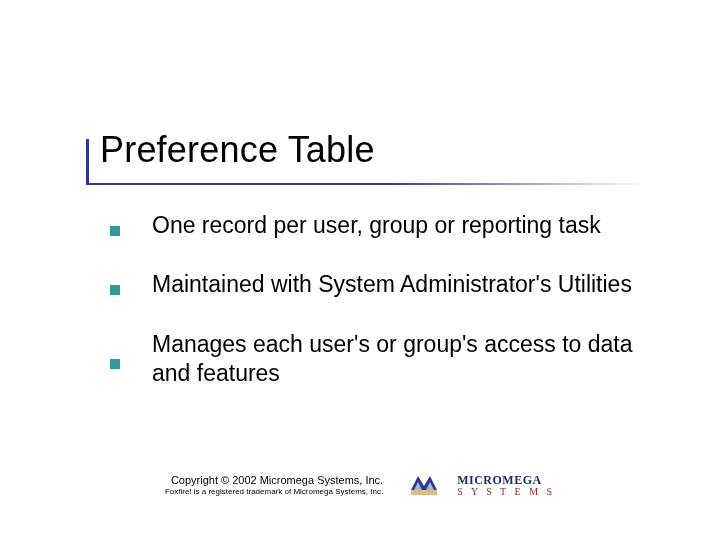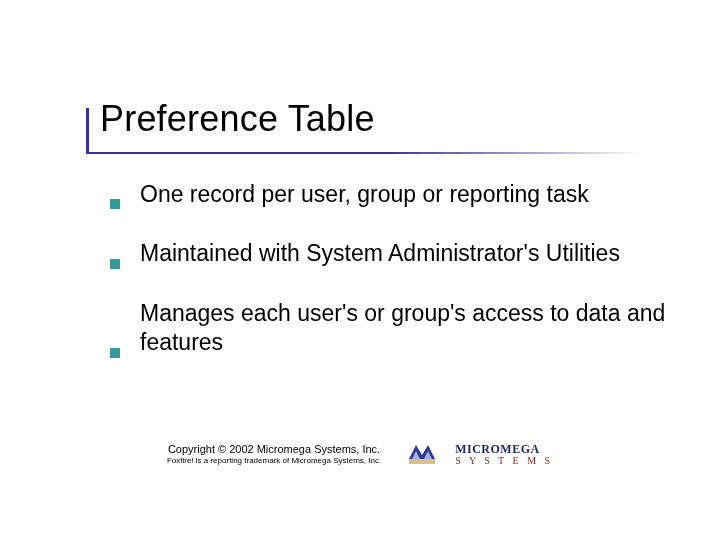--- a/index.html
+++ b/index.html
@@ -10,20 +10,21 @@
     background: #fff;
     font-family: Verdana, Geneva, sans-serif;
     color: #000;
     overflow: hidden;
   }
   .slide {
     position: relative;
     width: 720px;
     height: 488px;
     box-sizing: border-box;
+    margin-top: 31px;
   }
   .title-wrap {
     position: absolute;
     left: 70px;
     top: 100px;
     width: 600px;
   }
   .vbar {
     position: absolute;
     left: 86px;
@@ -50,22 +51,23 @@
     width: 560px;
   }
   .body {
     position: absolute;
     left: 110px;
     top: 180px;
     width: 560px;
   }
   .item {
     display: flex;
-    align-items: flex-end;
+    align-items: center;
     margin-bottom: 30px;
+    gap: 12px;
   }
   .bullet {
     width: 10px;
     height: 10px;
     background: #339999;
     flex: 0 0 10px;
     margin-top: 10px;
     margin-right: 20px;
   }
   .itext {
@@ -77,21 +79,21 @@
     position: absolute;
     left: 0;
     bottom: 22px;
     width: 720px;
     display: flex;
     justify-content: center;
     align-items: center;
     gap: 28px;
   }
   .footer-text {
-    text-align: center;
+    text-align: right;
     font-family: Arial, Helvetica, sans-serif;
   }
   .copyright {
     font-size: 11px;
     line-height: 1.2;
   }
   .trademark {
     font-size: 8px;
     line-height: 1.2;
   }
@@ -149,21 +151,21 @@
     </div>
     <div class="item">
       <div class="bullet"></div>
       <div class="itext">Manages each user's or group's access to data and features</div>
     </div>
   </div>
 
   <div class="footer">
     <div class="footer-text">
       <div class="copyright">Copyright © 2002 Micromega Systems, Inc.</div>
-      <div class="trademark">Foxfire! is a reporting trademark of Micromega Systems, Inc.</div>
+      <div class="trademark">Foxfire! is a registered trademark of Micromega Systems, Inc.</div>
     </div>
     <div class="logo">
       <div class="logo-mark">
         <svg width="26" height="20" viewBox="0 0 26 20">
           <polygon points="0,14 7,0 13,10 19,0 26,14" fill="#2b3a8f"></polygon>
           <polygon points="3,14 7,6 11,14" fill="#9fb3e6"></polygon>
           <polygon points="15,14 19,6 23,14" fill="#9fb3e6"></polygon>
           <rect x="0" y="14" width="26" height="5" fill="#d9c08a"></rect>
         </svg>
       </div>

